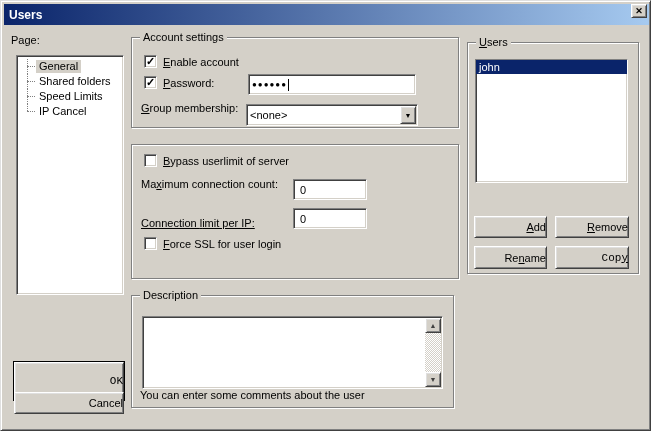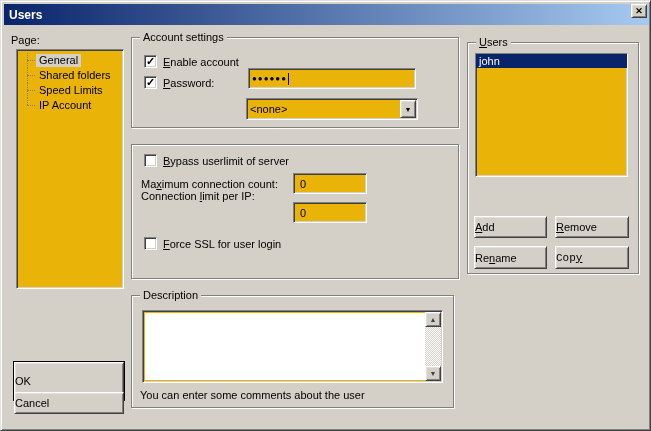--- a/index.html
+++ b/index.html
@@ -26,27 +26,28 @@
     box-shadow: inset 1px 1px 0 #dfdfdf, inset -1px -1px 0 #808080;
     display:flex; align-items:center; justify-content:center;
     font-size:9px; font-weight:bold; line-height:1; cursor:default;
   }
 
   
   .btn {
     position:absolute; background:#d4d0c8;
     border:1px solid; border-color:#ffffff #404040 #404040 #ffffff;
     box-shadow: inset 1px 1px 0 #dfdfdf, inset -1px -1px 0 #808080;
-    display:flex; align-items:center; justify-content:flex-start;
+    display:flex; align-items:center; justify-content:flex-end;
     font-size:11px; cursor:default;
   }
   .btn-default { box-shadow: 0 0 0 1px #000, inset 1px 1px 0 #dfdfdf, inset -1px -1px 0 #808080; }
   .sunken {
-    background:#eab308; border:1px solid; border-color:#808080 #ffffff #ffffff #808080;
+    background:#ffffff; border:1px solid; border-color:#808080 #ffffff #ffffff #808080;
     box-shadow: inset 1px 1px 0 #404040, inset -1px -1px 0 #d4d0c8;
+    margin-top: 6px;
   }
   .groupbox {
     position:absolute; border:1px solid #808080;
     box-shadow: 1px 1px 0 #ffffff, inset 1px 1px 0 #ffffff;
   }
   .grouplabel {
     position:absolute; top:-7px; left:8px; background:#d4d0c8; padding:0 3px;
     font-size:11px; white-space:nowrap;
   }
   .lbl { position:absolute; white-space:nowrap; }
@@ -137,25 +138,25 @@
     <div class="trow" style="top:18px;">
       <span class="branch v-full"></span>
       <span class="tlabel">Shared folders</span>
     </div>
     <div class="trow" style="top:33px;align-items:center;">
       <span class="branch v-full"></span>
       <span class="tlabel">Speed Limits</span>
     </div>
     <div class="trow" style="top:48px;">
       <span class="branch v-top"></span>
-      <span class="tlabel">IP Account</span>
-    </div>
-  </div>
-
-  <div class="btn btn-default" style="left:13px; top:361px; width:110px; height:38px;">
+      <span class="tlabel">IP Cancel</span>
+    </div>
+  </div>
+
+  <div class="btn btn-default" style="left:13px; top:361px; width:110px; height:38px;font-family:Liberation Mono, monospace;">
     <span>OK</span>
   </div>
   <div class="btn" style="left:13px; top:391px; width:110px; height:22px;">
     <span>Cancel</span>
   </div>
 
   <div class="groupbox" style="left:130px; top:36px; width:328px; height:91px;text-align:right;">
     <span class="grouplabel">Account settings</span>
   </div>
   <div class="check checked" style="left:143px; top:54px;">
@@ -163,37 +164,38 @@
   </div>
   <div class="lbl" style="left:162px; top:55px;"><u>E</u>nable account</div>
   <div class="check checked" style="left:143px; top:75px;">
     <span class="mark">✓</span>
   </div>
   <div class="lbl" style="left:162px; top:76px;"><u>P</u>assword:</div>
   <div class="field sunken" style="left:247px; top:67px; width:168px; height:21px; font-size:8px; letter-spacing:1px;">
     <span>●●●●●●</span>
       <span class="caret"></span>
   </div>
+  <div class="lbl" style="left:140px; top:101px;"><u>G</u>roup membership:</div>
   <div class="combo sunken" style="left:245px; top:97px; width:172px; height:22px;">
     <span class="value">&lt;none&gt;</span>
     <span class="drop">
         <span>▼</span>
       </span>
   </div>
 
   <div class="groupbox" style="left:130px; top:143px; width:328px; height:135px;"></div>
   <div class="check" style="left:143px; top:153px;">
     
   </div>
   <div class="lbl" style="left:162px; top:154px;"><u>B</u>ypass userlimit of server</div>
   <div class="lbl" style="left:140px; top:177px;">Ma<u>x</u>imum connection count:</div>
   <div class="field sunken" style="left:292px; top:172px; width:74px; height:21px;">
     <input class="raw" value="0" style="">
   </div>
-  <div class="lbl" style="left:140px; top:189px;">Connection <u>l</u>imit per IP:</div>
+  <div class="lbl" style="left:140px; top:216px;text-decoration:underline;">Connection <u>l</u>imit per IP:</div>
   <div class="field sunken" style="left:292px; top:201px; width:74px; height:21px;">
     <input class="raw" value="0" style="">
   </div>
   <div class="check" style="left:143px; top:236px;">
     
   </div>
   <div class="lbl" style="left:162px; top:237px;"><u>F</u>orce SSL for user login</div>
 
   <div class="groupbox" style="left:130px; top:294px; width:323px; height:113px;">
     <span class="grouplabel">Description</span>

